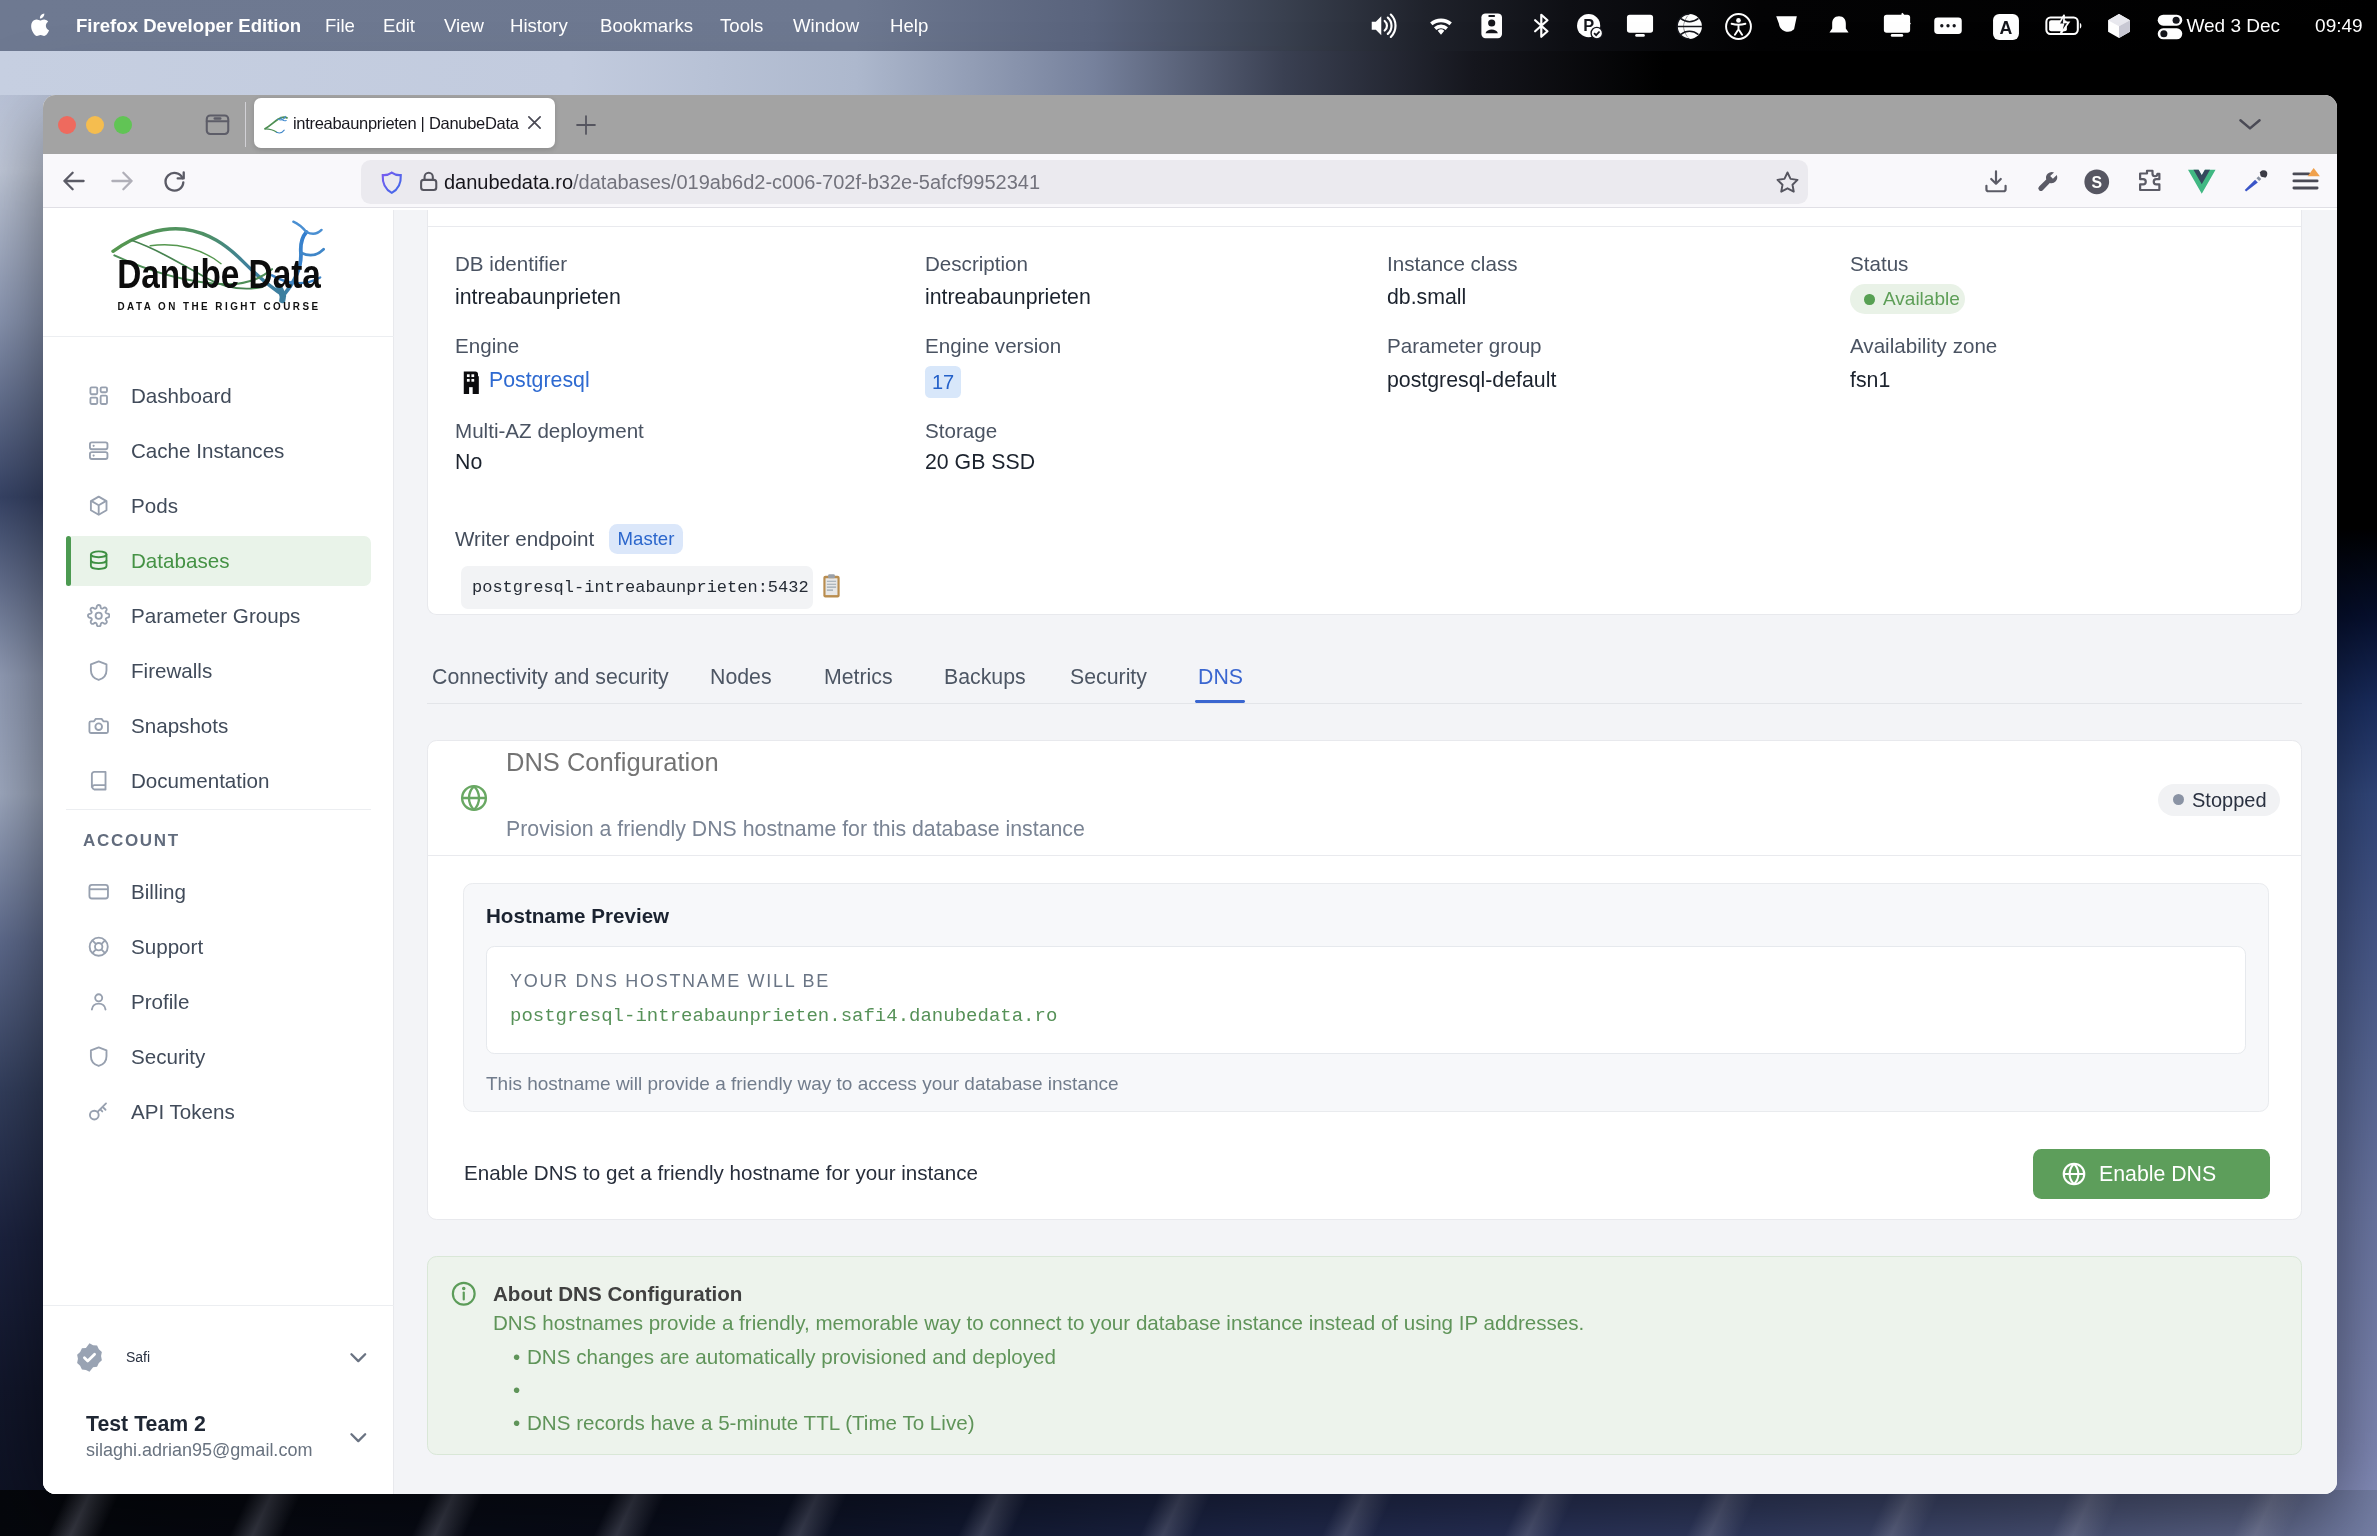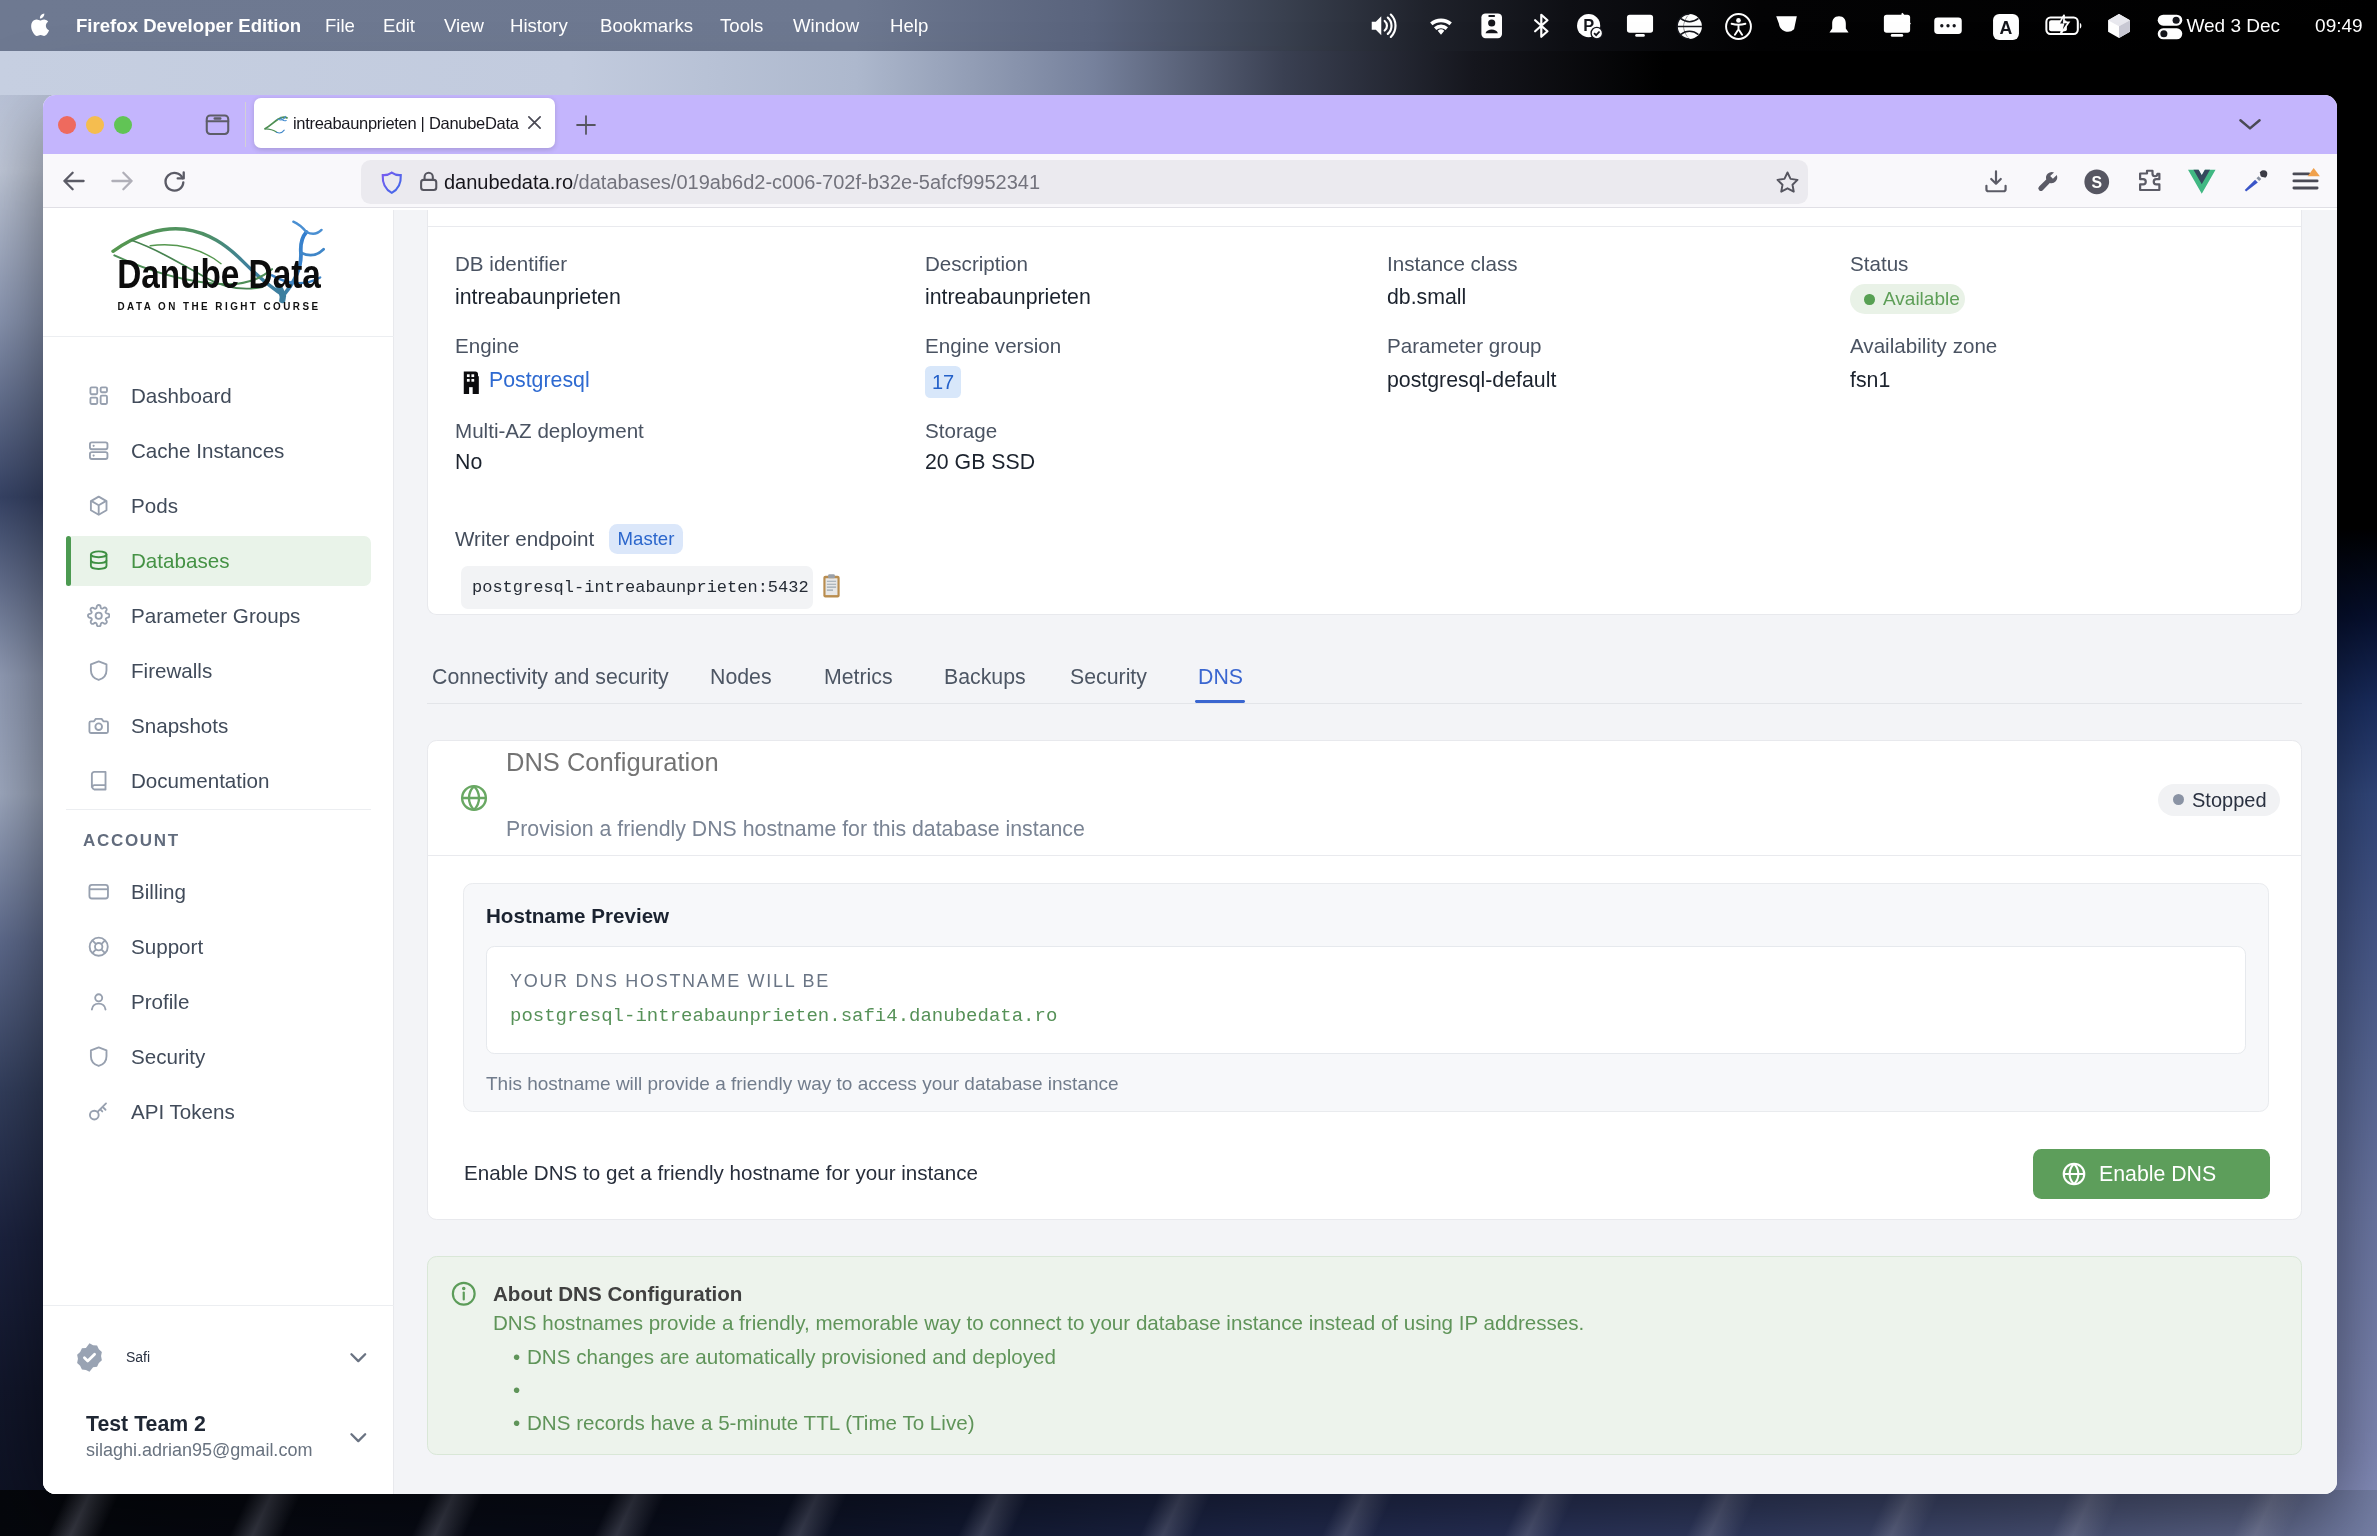--- a/index.html
+++ b/index.html
@@ -25,21 +25,21 @@
     color:#fff; }
   .mitem { position:absolute; top:0; height:51px; line-height:51px; font-size:18.6px; color:#fff; white-space:nowrap; }
   .mbold { font-weight:bold; }
   .micon { position:absolute; top:11.7px; }
   #mb-clock { position:absolute; top:0; height:51px; line-height:51px; font-size:19px; color:#fff; right:14.4px; }
   
   #win { position:absolute; left:43px; top:95px; width:2294px; height:1399px;
     border-radius:12.4px; overflow:hidden; background:#fff;
     box-shadow:0 27.5px 83px rgba(0,0,0,.55); }
   
-  #tabbar { position:absolute; left:0; top:0; width:100%; height:59px; background:#c4b5fd; }
+  #tabbar { position:absolute; left:0; top:0; width:100%; height:59px; background:#a3a3a3; }
   .tl { position:absolute; top:20.6px; width:18px; height:18px; border-radius:50%; }
   #tab-sep { position:absolute; left:202px; top:6.9px; width:1.4px; height:45px; background:#d2d1d6; }
   #tab { position:absolute; left:211px; top:3.4px; width:301px; height:50px; background:#fff; border-radius:6.9px;
     box-shadow:0 1.4px 5.5px rgba(0,0,0,.14); }
   #tab-title { position:absolute; left:39px; top:0; height:50px; line-height:50px; font-size:16.5px; letter-spacing:-0.3px; color:#19181f; white-space:nowrap; }
   #newtab { position:absolute; left:532px; top:18.6px; width:22px; height:22px; }
   #alltabs { position:absolute; right:74px; top:19px; }
   
   #navbar { position:absolute; left:0; top:59px; width:100%; height:54px; background:#f9f8fb; border-bottom:1.4px solid #e0dfe5; }
   #urlfield { position:absolute; left:318px; top:6.2px; width:1447px; height:44px; background:#ebeaef; border-radius:9.6px; }

